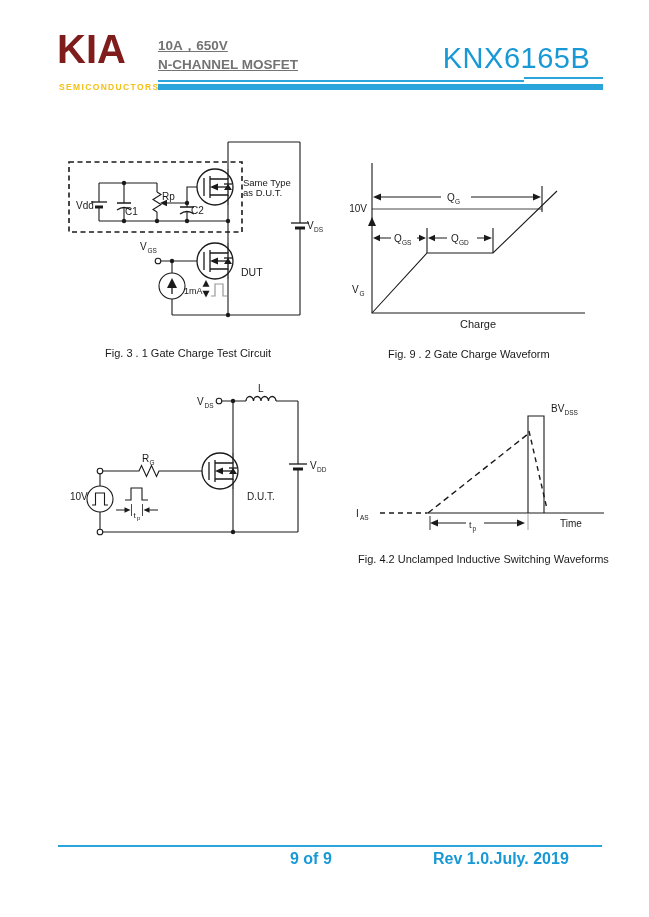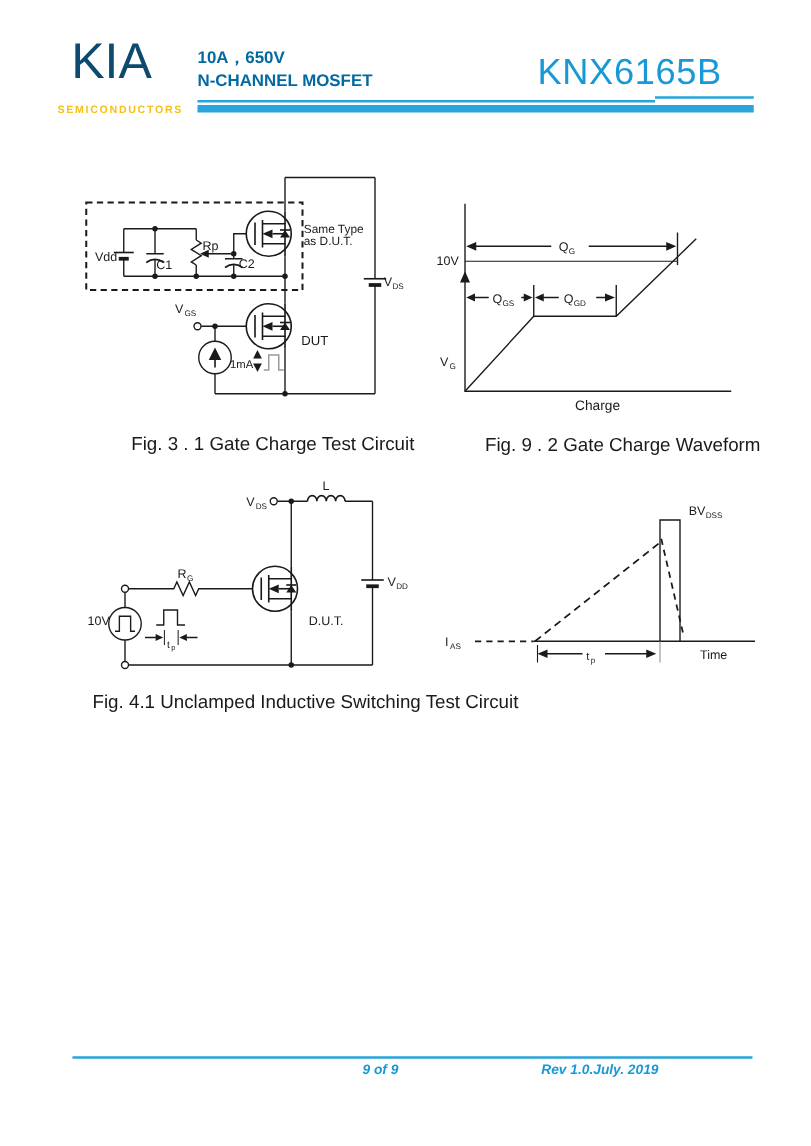--- a/index.html
+++ b/index.html
@@ -1,31 +1,31 @@
 <!DOCTYPE html>
 <html><head>
 <meta charset="utf-8">
 <style>
   html,body{margin:0;padding:0;background:#fff;}
   .page{position:relative;width:649px;height:917px;background:#fff;overflow:hidden;
         font-family:"Liberation Sans",sans-serif;}
   .abs{position:absolute;}
   
-  .logo{left:57px;top:29px;font-size:40px;font-weight:normal;color:#0c4a6e;line-height:1;}
-  .logo-sub{left:46px;top:82px;font-size:8.5px;font-weight:bold;color:#F3C117;letter-spacing:1.35px;}
-  .hdr-block{left:158px;top:36px;color:#0369a1;font-weight:bold;font-size:13.5px;line-height:19px;white-space:pre;}
-  .part-number{left:430px;top:42px;width:173px;text-align:left;font-size:29px;color:#1899D6;letter-spacing:0.5px;}
+  .logo{left:57px;top:29px;font-size:40px;font-weight:bold;color:#7f1d1d;line-height:1;}
+  .logo-sub{left:59px;top:82px;font-size:8.5px;font-weight:bold;color:#F3C117;letter-spacing:1.35px;}
+  .hdr-block{left:158px;top:36px;color:#737373;font-weight:bold;font-size:13.5px;line-height:19px;white-space:pre;text-decoration:underline;}
+  .part-number{left:430px;top:42px;width:173px;text-align:center;font-size:29px;color:#1899D6;letter-spacing:0.5px;}
   .rule-thin-left{left:158px;top:80px;width:366px;height:1.5px;background:#29A5DC;}
   .rule-thin-right{left:524px;top:77px;width:79px;height:1.5px;background:#29A5DC;}
   .rule-thick{left:158px;top:84px;width:445px;height:6px;background:#29A5DC;}
   
-  .caption{font-size:15px;color:#1a1a1a;white-space:nowrap;}
+  .caption{font-size:11px;color:#1a1a1a;white-space:nowrap;}
   
   .footer-rule{left:58px;top:845px;width:544px;height:1.5px;background:#29A5DC;}
-  .footer-text{top:850px;font-size:11px;font-weight:bold;color:#1899D6;white-space:nowrap;font-style:italic;}
+  .footer-text{top:850px;font-size:16px;font-weight:bold;color:#1899D6;white-space:nowrap;}
   
   svg{overflow:visible;}
   svg text{font-family:"Liberation Sans",sans-serif;fill:#1a1a1a;}
   .wire{stroke:#1a1a1a;stroke-width:1.1;fill:none;}
   .wire2{stroke:#1a1a1a;stroke-width:1.3;fill:none;}
   .thick{stroke:#1a1a1a;stroke-width:3;fill:none;}
   .dot{fill:#1a1a1a;stroke:none;}
   .term{fill:#fff;stroke:#1a1a1a;stroke-width:1.1;}
   .head{fill:#1a1a1a;stroke:none;}
   .dash-box{stroke:#1a1a1a;stroke-width:1.6;fill:none;stroke-dasharray:5 3.5;}
@@ -195,21 +195,20 @@
       <text x="142" y="462" font-size="10">R</text>
       <text x="149.5" y="464.5" font-size="6.5">G</text>
       <text x="70" y="500" font-size="10">10V</text>
       <text x="133.5" y="518" font-size="8">t</text>
       <text x="137" y="520" font-size="6">p</text>
       <text x="247" y="500" font-size="10">D.U.T.</text>
       <text x="310" y="469" font-size="10">V</text>
       <text x="317" y="471.5" font-size="6.5">DD</text>
     </g>
   </svg>
-  <div class="abs caption" style="left:74px;top:553px">Fig. 4.1 Unclamped Inductive Switching Test Circuit</div>
 
   <svg class="abs" style="left:345px;top:395px" width="260" height="145" viewBox="345 395 260 145">
     <g>
       <path class="wire" d="M427,513 H604"></path>
       <path d="M380,513 H427" stroke="#1a1a1a" stroke-width="1.4" stroke-dasharray="5 4" fill="none"></path>
       <path d="M428,513 L528,434" stroke="#1a1a1a" stroke-width="1.4" stroke-dasharray="6 4" fill="none"></path>
       <path d="M529,431 L547,509" stroke="#1a1a1a" stroke-width="1.4" stroke-dasharray="5 4" fill="none"></path>
       <polyline class="wire" points="528,513 528,416 544,416 544,513"></polyline>
       <path d="M528,513 V530" stroke="#888" stroke-width="0.8" fill="none"></path>
       <path d="M430,516 V530" stroke="#1a1a1a" stroke-width="0.9" fill="none"></path>
@@ -220,18 +219,19 @@
     <g>
       <text x="551" y="412" font-size="10">BV</text>
       <text x="564.5" y="414.5" font-size="6.5">DSS</text>
       <text x="356" y="517" font-size="10">I</text>
       <text x="360" y="519.5" font-size="6.5">AS</text>
       <text x="469" y="528" font-size="9">t</text>
       <text x="472.5" y="530.5" font-size="6.5">p</text>
       <text x="560" y="527" font-size="10">Time</text>
     </g>
   </svg>
+  <div class="abs caption" style="left:358px;top:553px">Fig. 4.2 Unclamped Inductive Switching Waveforms</div>
 
   <div class="abs footer-rule"></div>
   <div class="abs footer-text" style="left:290px">9 of 9</div>
   <div class="abs footer-text" style="left:433px">Rev 1.0.July. 2019</div>
 
 </div>
 
 </body></html>

